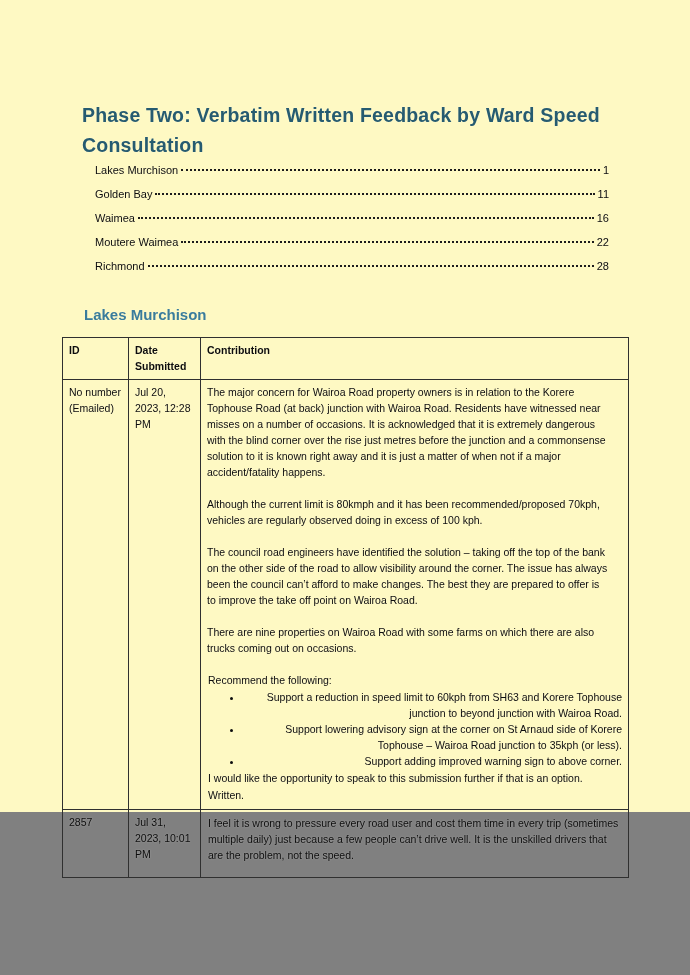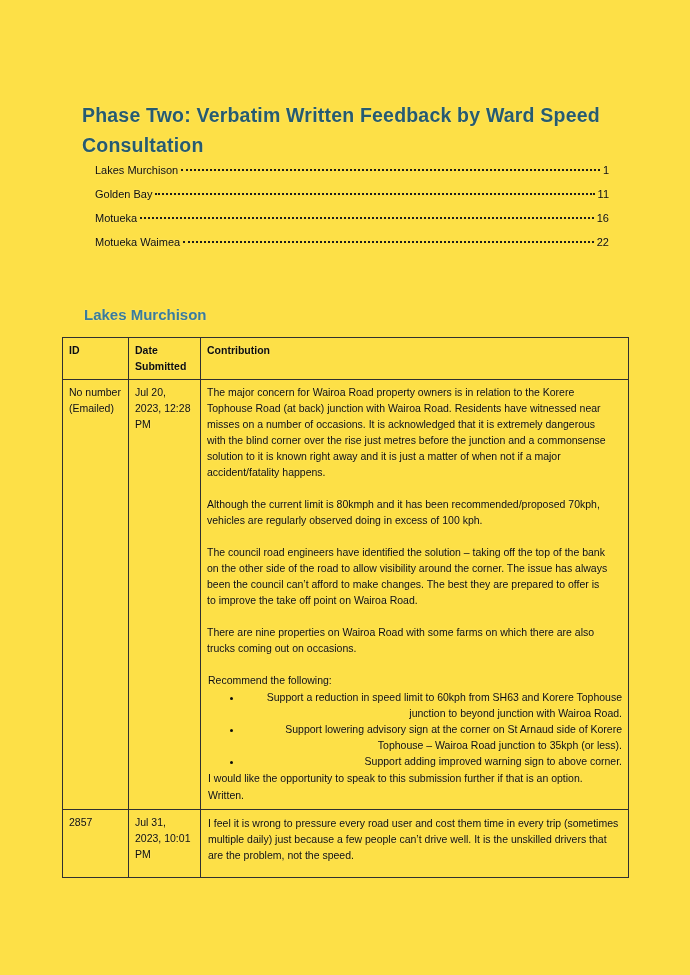--- a/index.html
+++ b/index.html
@@ -7,22 +7,22 @@
     padding: 0;
     background: #808080;
     width: 690px;
     height: 975px;
     overflow: hidden;
     font-family: "Liberation Sans", "DejaVu Sans", sans-serif;
   }
   .page {
     position: relative;
     width: 690px;
-    height: 975px;
-    background: #fde047;
+    height: 812px;
+    background: #fef9c3;
     color: #101010;
   }
   .halo { text-shadow: 0 0 2px rgba(255,255,255,0.30); }
 
   .doc-title {
     position: absolute;
     left: 82px;
     top: 100px;
     width: 540px;
     font-size: 19.5px;
@@ -112,28 +112,33 @@
       <span class="toc-label">Lakes Murchison</span>
       <span class="toc-dots"></span>
       <span class="toc-page">1</span>
     </div>
     <div class="toc-entry halo">
       <span class="toc-label">Golden Bay</span>
       <span class="toc-dots"></span>
       <span class="toc-page">11</span>
     </div>
     <div class="toc-entry halo">
-      <span class="toc-label">Motueka</span>
+      <span class="toc-label">Waimea</span>
       <span class="toc-dots"></span>
       <span class="toc-page">16</span>
     </div>
     <div class="toc-entry halo">
-      <span class="toc-label">Motueka Waimea</span>
+      <span class="toc-label">Moutere Waimea</span>
       <span class="toc-dots"></span>
       <span class="toc-page">22</span>
+    </div>
+    <div class="toc-entry halo">
+      <span class="toc-label">Richmond</span>
+      <span class="toc-dots"></span>
+      <span class="toc-page">28</span>
     </div>
   </div>
 
   <div class="section-heading">Lakes Murchison</div>
 
   <table class="feedback halo">
     <colgroup>
       <col class="c-id">
         <col class="c-date">
         <col class="c-contrib">

